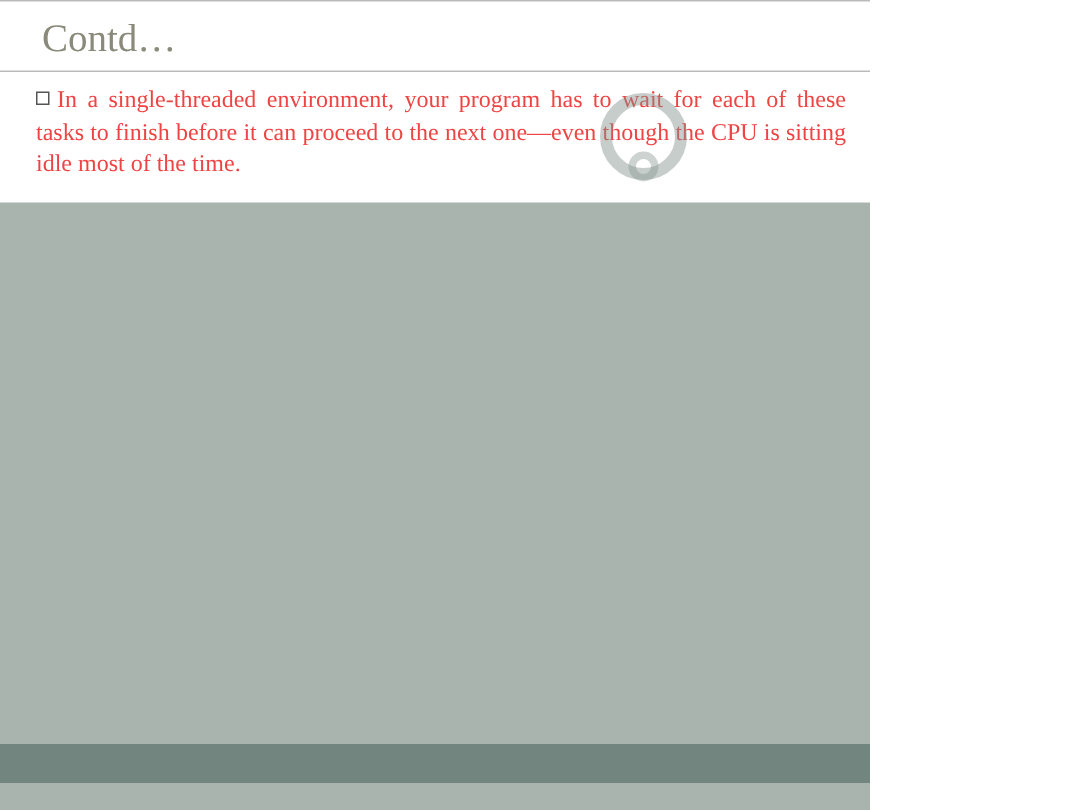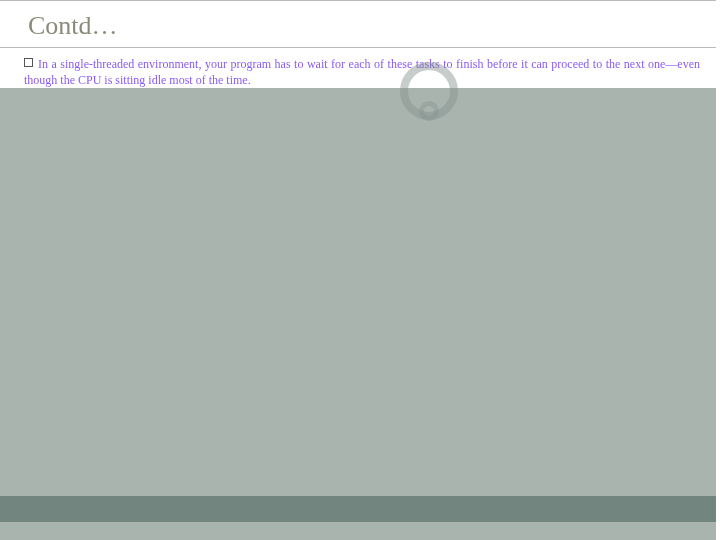--- a/index.html
+++ b/index.html
@@ -1,40 +1,40 @@
 <!DOCTYPE html>
 <html><head>
 <meta charset="utf-8">
 <style>
   * { margin: 0; padding: 0; box-sizing: border-box; }
   html, body { width: 720px; height: 540px; overflow: hidden; font-family: Georgia, 'Times New Roman', serif; }
   .slide {
-    width: 716px;
+    width: 580px;
     height: 540px;
     background: #a9b4af;
     position: relative;
   }
   .header {
     background: #ffffff;
     padding: 10px 28px 6px 28px;
     border-top: 1px solid #bbb;
     border-bottom: 1px solid #bbb;
   }
   .title {
     font-size: 26px;
     color: #8a8a7a;
     font-weight: 400;
     font-family: Georgia, serif;
   }
   .body {
     background: #ffffff;
-    padding: 8px 16px 0 24px;
-    font-size: 12px;
+    padding: 8px 16px 14px 24px;
+    font-size: 16px;
     line-height: 1.35;
-    color: #8b5cf6;
+    color: #ef4444;
     text-align: justify;
     font-family: Georgia, 'Times New Roman', serif;
   }
   .bullet-row {
     display: block;
   }
   .bullet-box {
     display: inline-block;
     width: 9px;
     height: 9px;

